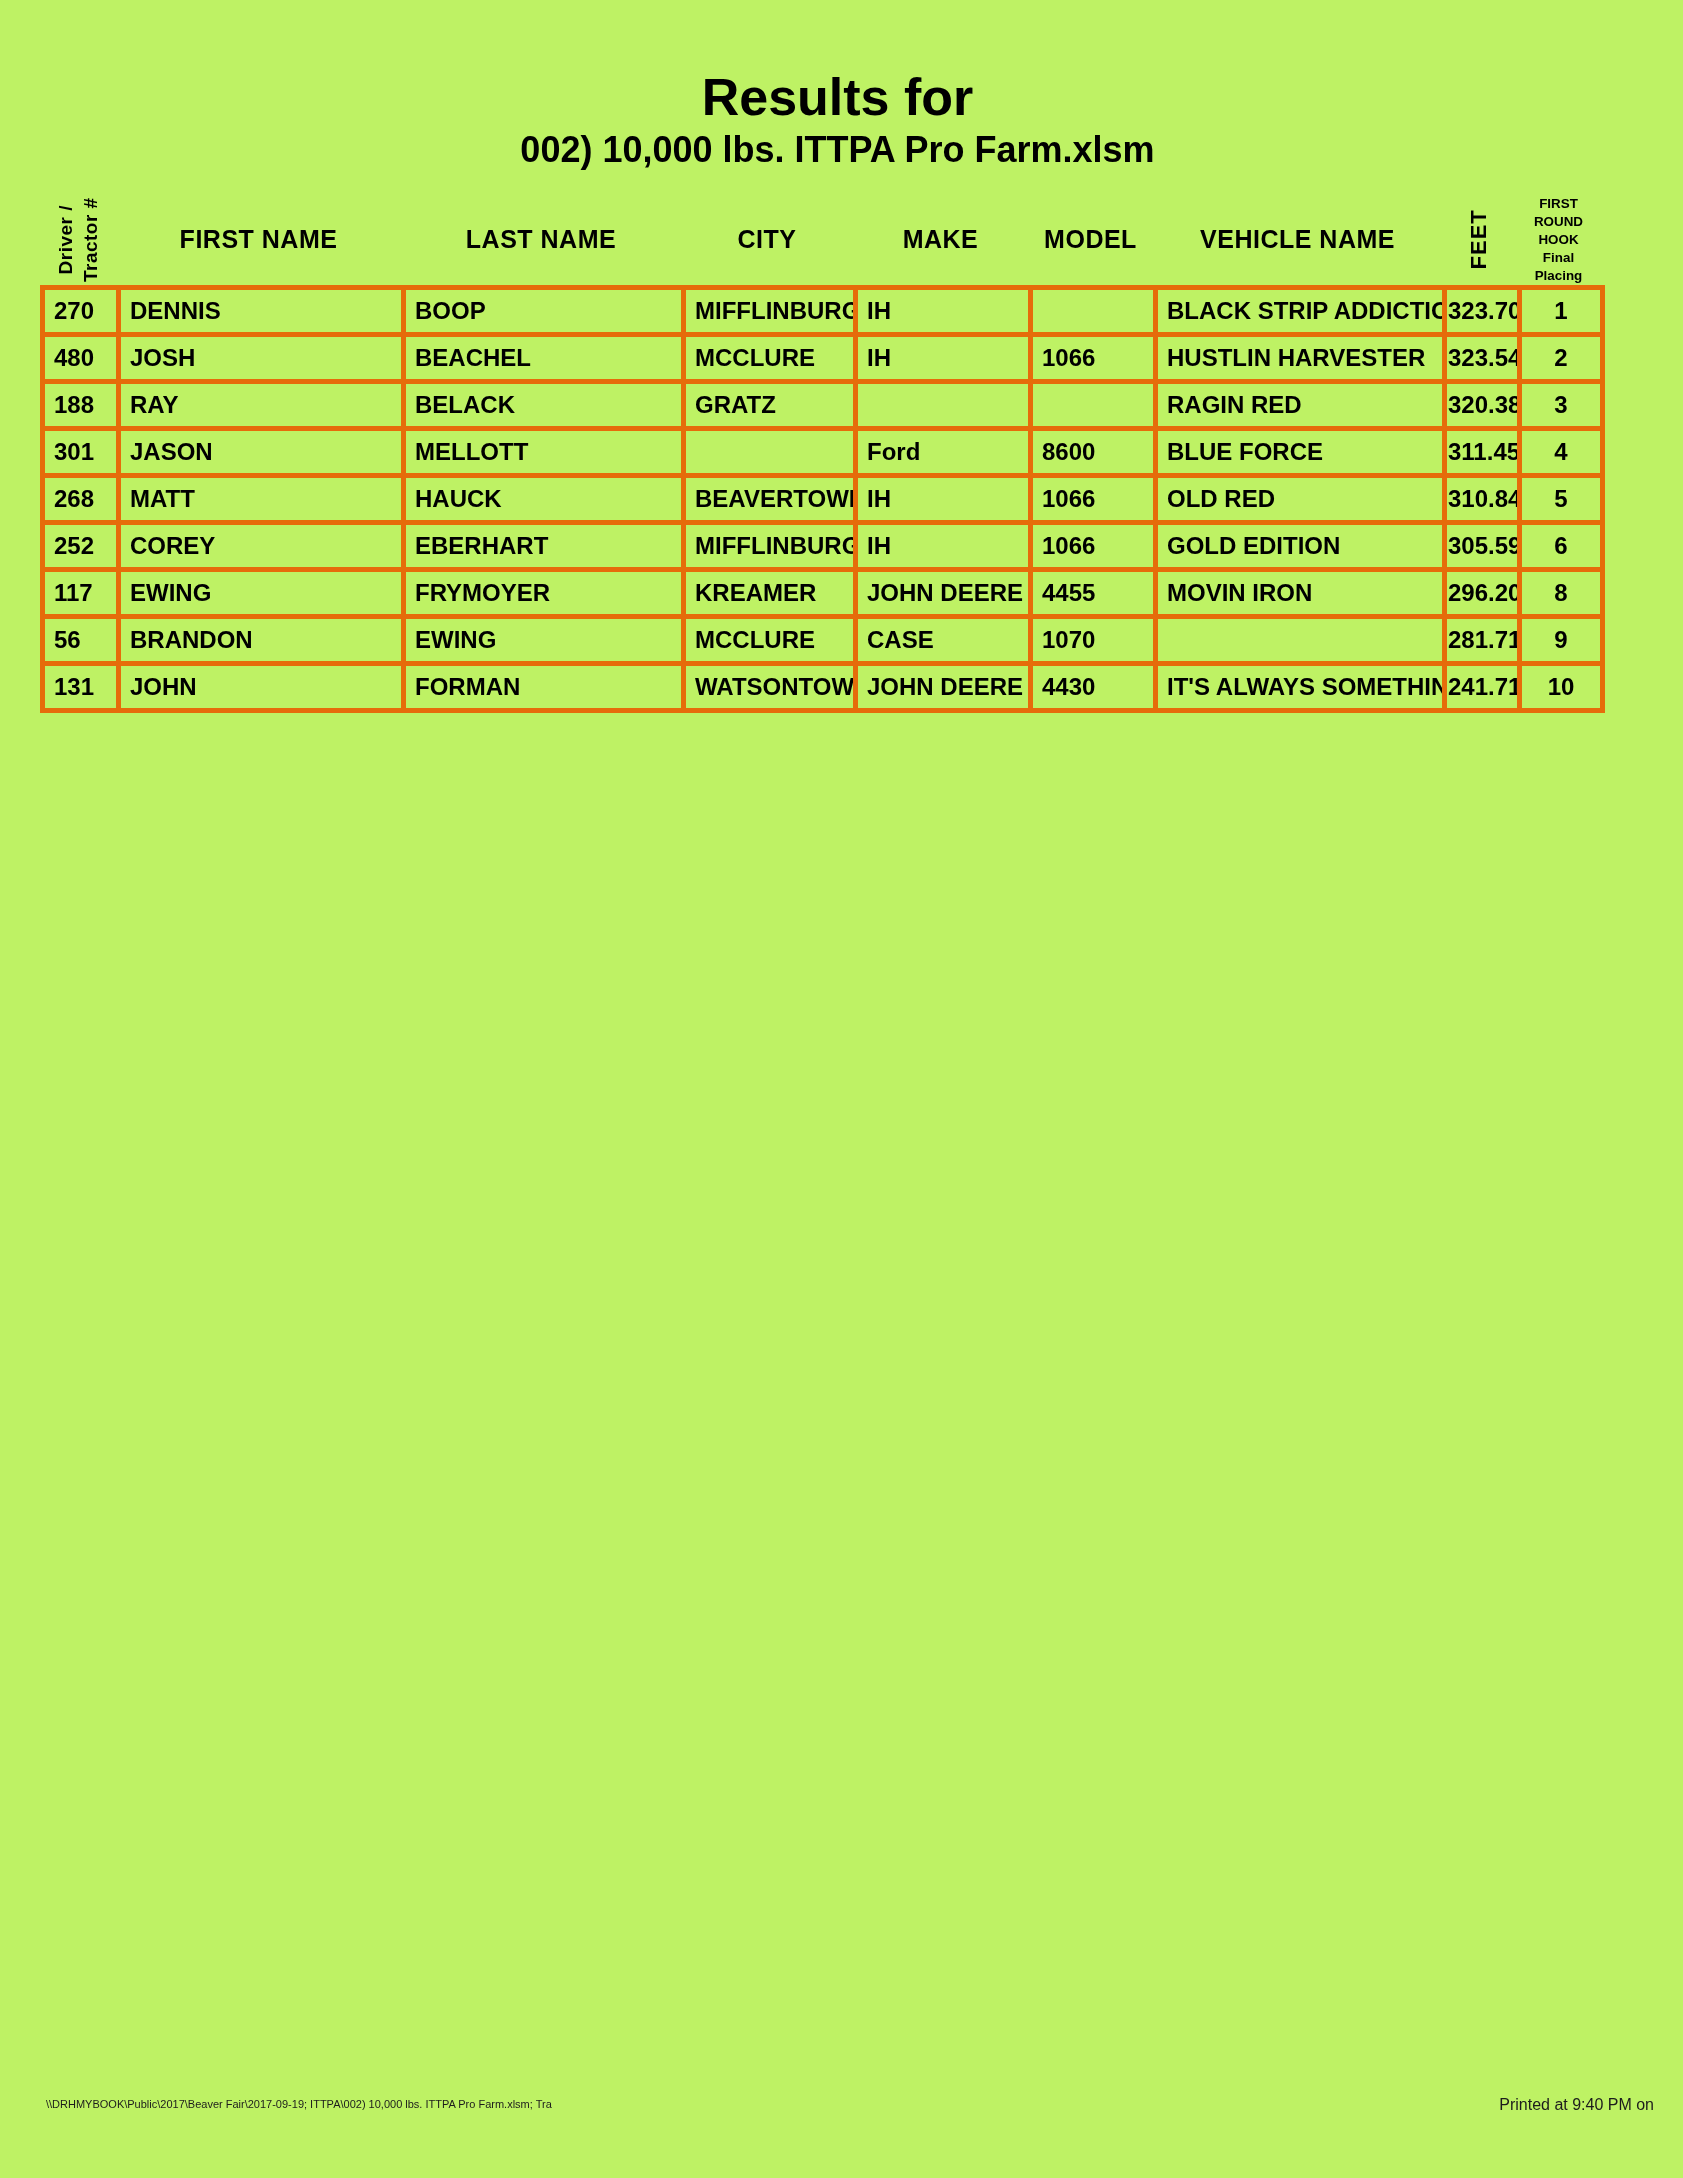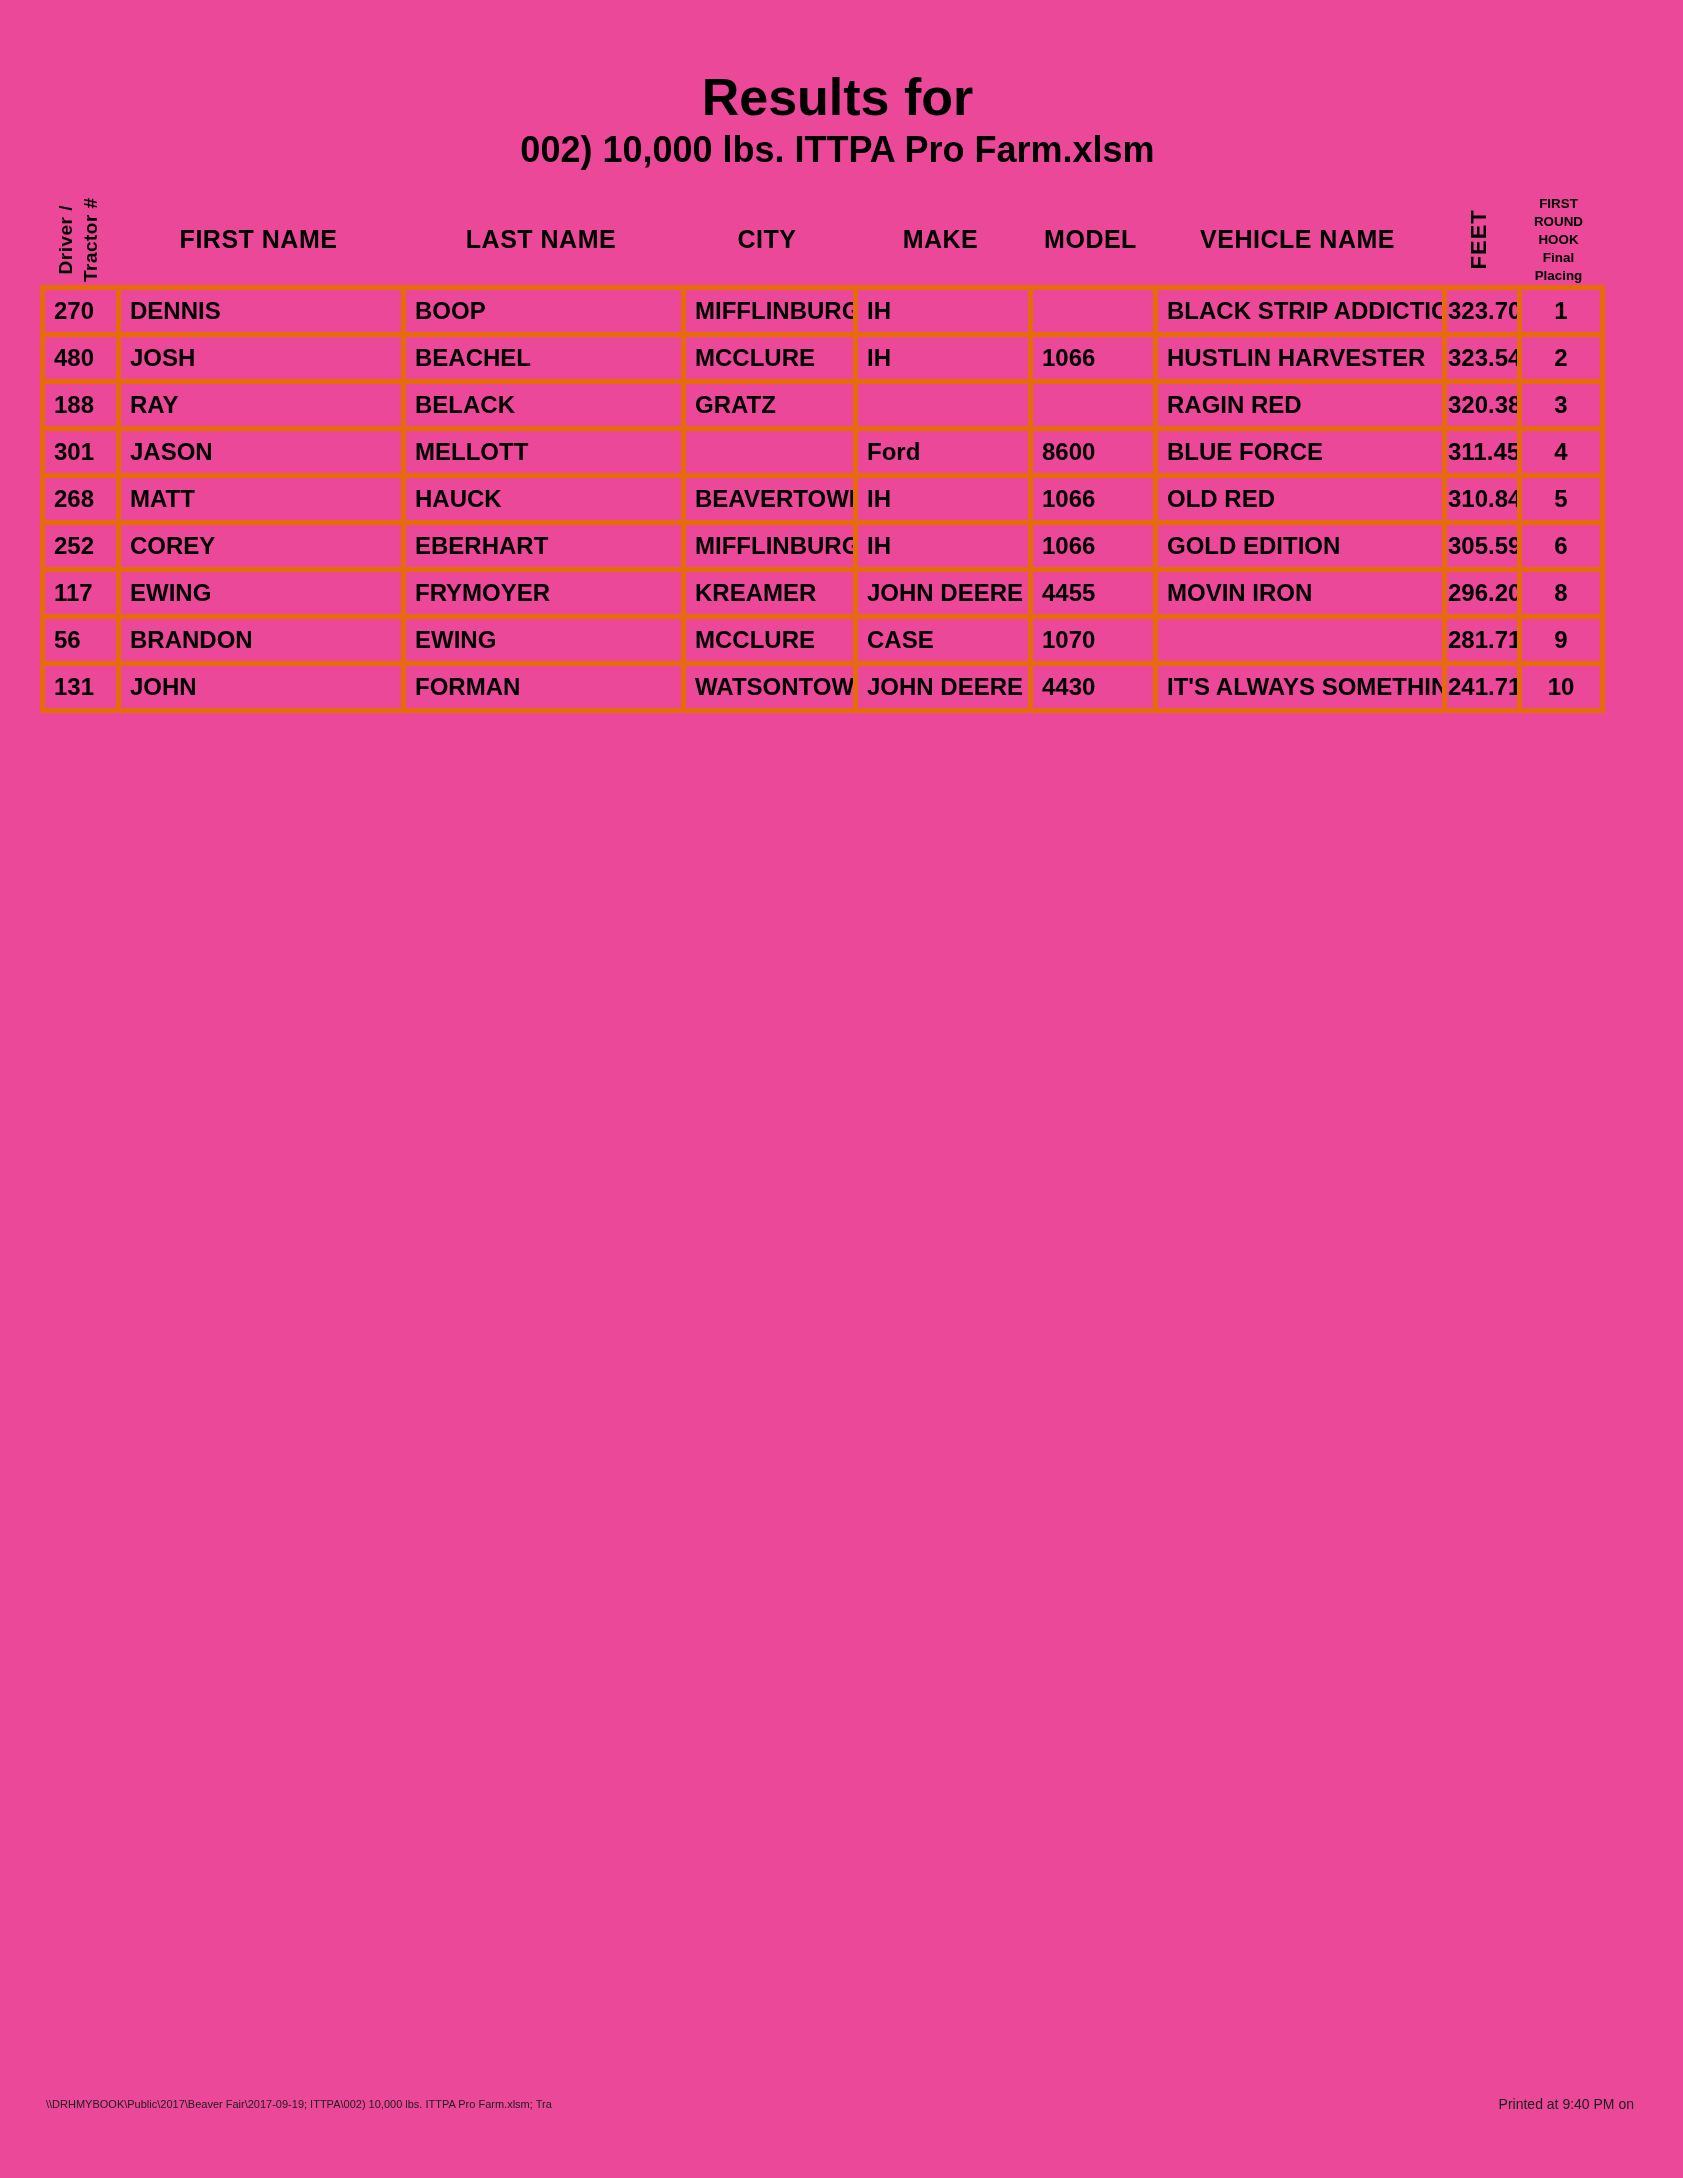--- a/index.html
+++ b/index.html
@@ -1,19 +1,19 @@
 <!DOCTYPE html>
 <html style="--border-color: #E66C0A;"><head>
 <meta charset="utf-8">
 <style>
   :root { --border-color:#E66C0A; --ink:#000; }
   * { box-sizing:border-box; }
   html,body { margin:0; padding:0; background:#fff; }
   body { width:1683px; height:2178px; font-family:"Liberation Sans", sans-serif; color:var(--ink); }
-  .page { position:relative; width:1683px; height:2178px; background:#ec4899; overflow:hidden; }
+  .page { position:relative; width:1683px; height:2178px; background:#bef264; overflow:hidden; }
 
   
   .title1 { position:absolute; top:69px; left:0; width:1675px; text-align:center;
             font-size:52px; font-weight:bold; line-height:1.1; }
   .title2 { position:absolute; top:130px; left:0; width:1675px; text-align:center;
             font-size:36px; font-weight:bold; line-height:1.1; }
 
   
   .header-row { position:absolute; left:40px; top:192px; height:95px; display:flex; align-items:stretch; }
   .hcell { display:flex; align-items:center; justify-content:center;
@@ -30,21 +30,21 @@
                   border-collapse:collapse; table-layout:fixed; }
   table.results td { border:5px solid var(--border-color); height:47px; vertical-align:middle;
                      font-size:24px; font-weight:bold; white-space:nowrap; overflow:hidden; }
   td.c-num   { text-align:left;  padding-left:9px; }
   td.c-text  { text-align:left;  padding-left:9px; padding-right:4px; }
   td.c-feet  { text-align:right; padding-right:4px; font-size:23px; }
   td.c-place { text-align:center; }
 
   
   .footer-left  { position:absolute; left:46px;  top:2098px; font-size:11px; color:#1c1c1c; }
-  .footer-right { position:absolute; right:49px; top:2096px; font-size:14px;  color:#1c1c1c; }
+  .footer-right { position:absolute; right:29px; top:2096px; font-size:16px;  color:#1c1c1c; }
 </style>
 </head>
 <body>
 
 <div class="page">
 
   <div class="title1">Results for</div>
   <div class="title2">002) 10,000 lbs. ITTPA Pro Farm.xlsm</div>
 
   <div class="header-row">

